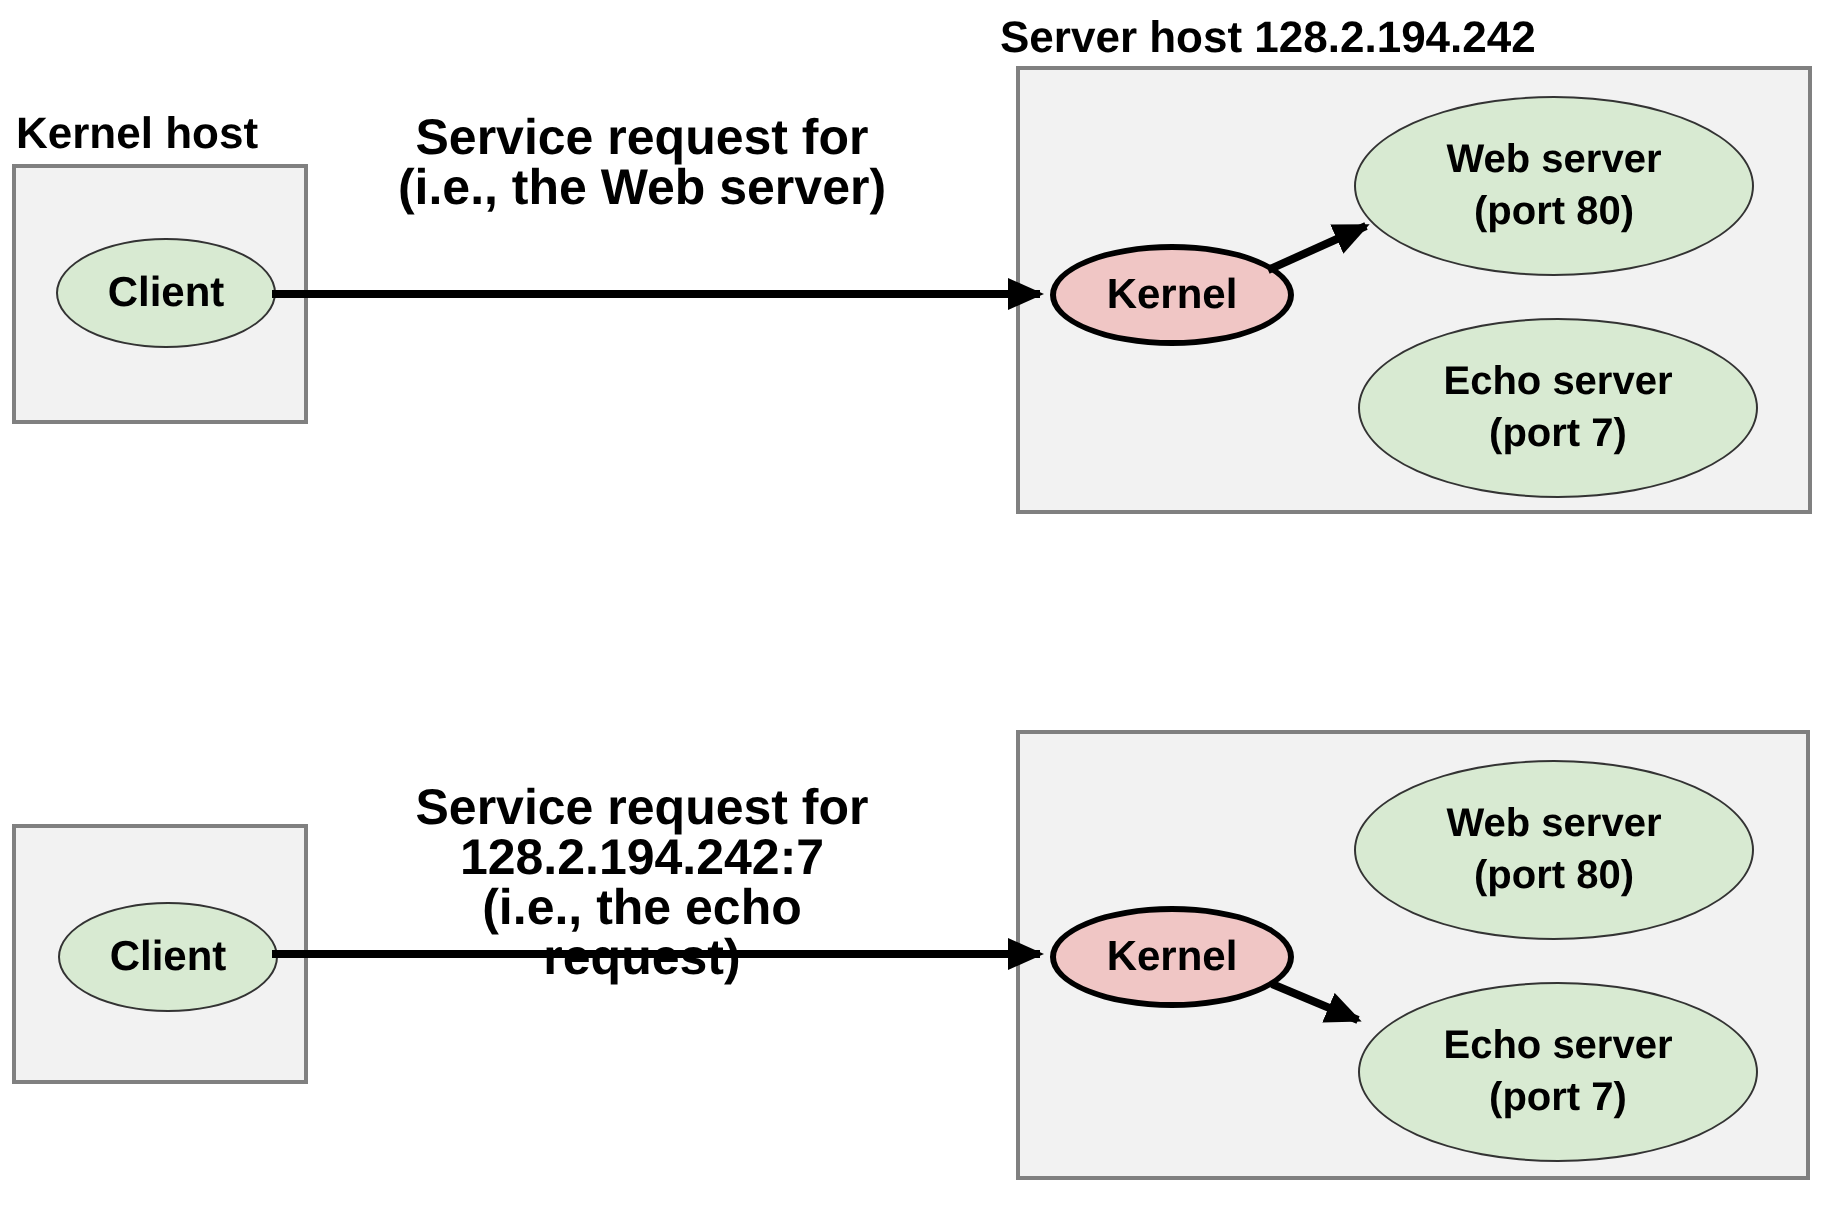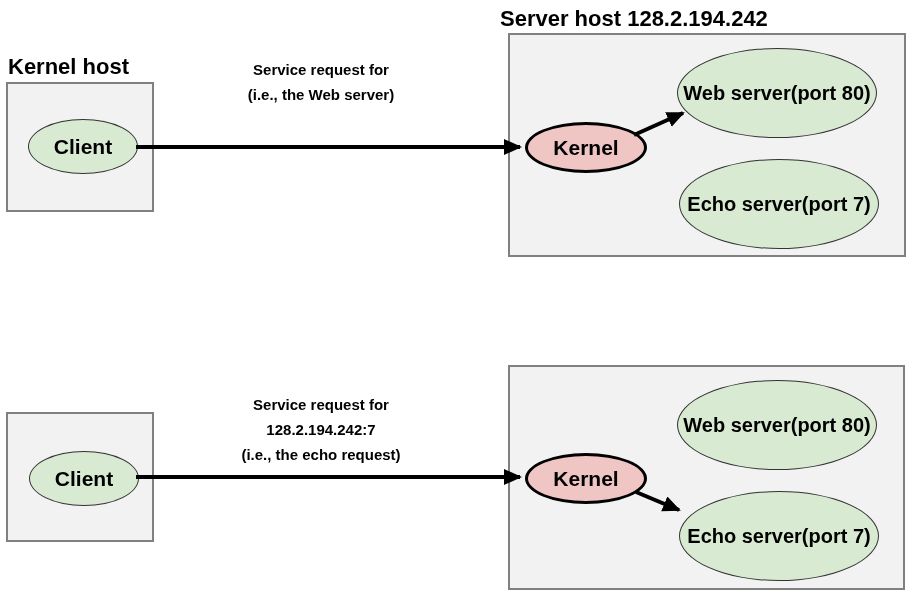--- a/index.html
+++ b/index.html
@@ -8,38 +8,38 @@
     font-family:"Liberation Sans", sans-serif; color:#000; overflow:hidden;
   }
   .host-box {
     position:absolute; box-sizing:border-box;
     background:var(--host-fill,#f2f2f2);
     border:2px solid var(--host-border,#808080);
     z-index:1;
   }
   .ellipse {
     position:absolute; box-sizing:border-box; border-radius:50%;
-    display:flex; flex-direction:row; align-items:center; justify-content:center;
+    display:flex; flex-direction:column; align-items:center; justify-content:center;
     text-align:center; font-weight:bold; z-index:2;
   }
   .process {
     background:var(--process-fill,#d8ead2);
     border:1.5px solid var(--process-border,#333333);
     font-size:20px; line-height:26px;
   }
   .client-ellipse, .kernel-ellipse { font-size:21px; }
   .kernel-ellipse {
     background:var(--kernel-fill,#f0c6c5);
     border:3px solid var(--kernel-border,#000000);
   }
   .host-title {
     position:absolute; font-weight:bold; font-size:22px; white-space:nowrap; z-index:3;
   }
   .request-label {
-    position:absolute; font-weight:bold; font-size:15px; line-height:25px;
+    position:absolute; font-weight:bold; font-size:25px; line-height:25px;
     text-align:center; z-index:3;
   }
   .arrow-layer {
     position:absolute; left:0; top:0; width:918px; height:606px;
     z-index:5; pointer-events:none;
   }
   .arrow-layer line { stroke:var(--arrow-color,#000); stroke-width:4; }
   .arrow-layer #arrowhead path { fill:var(--arrow-color,#000); }
 </style>
 </head>

